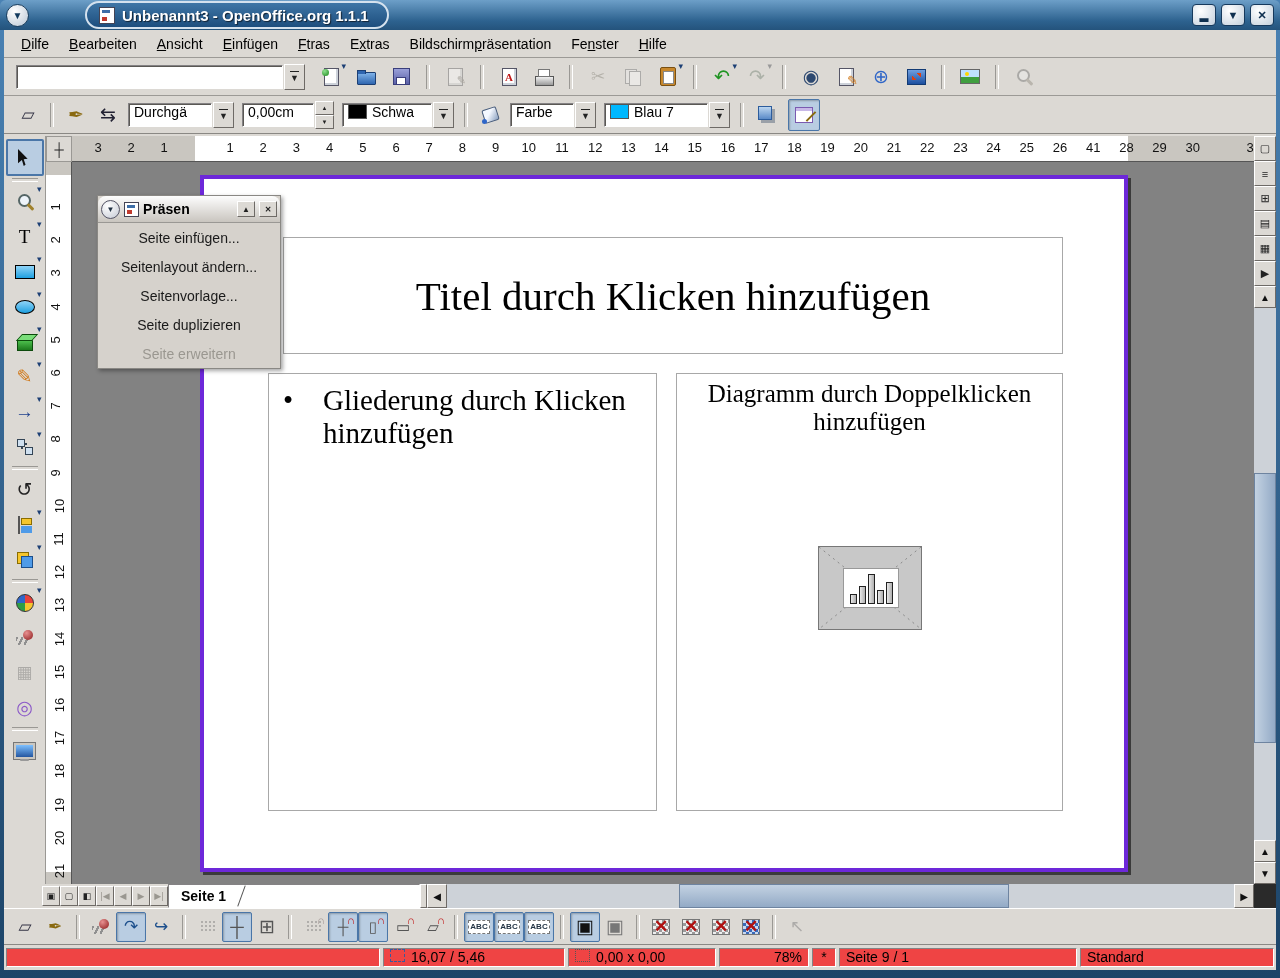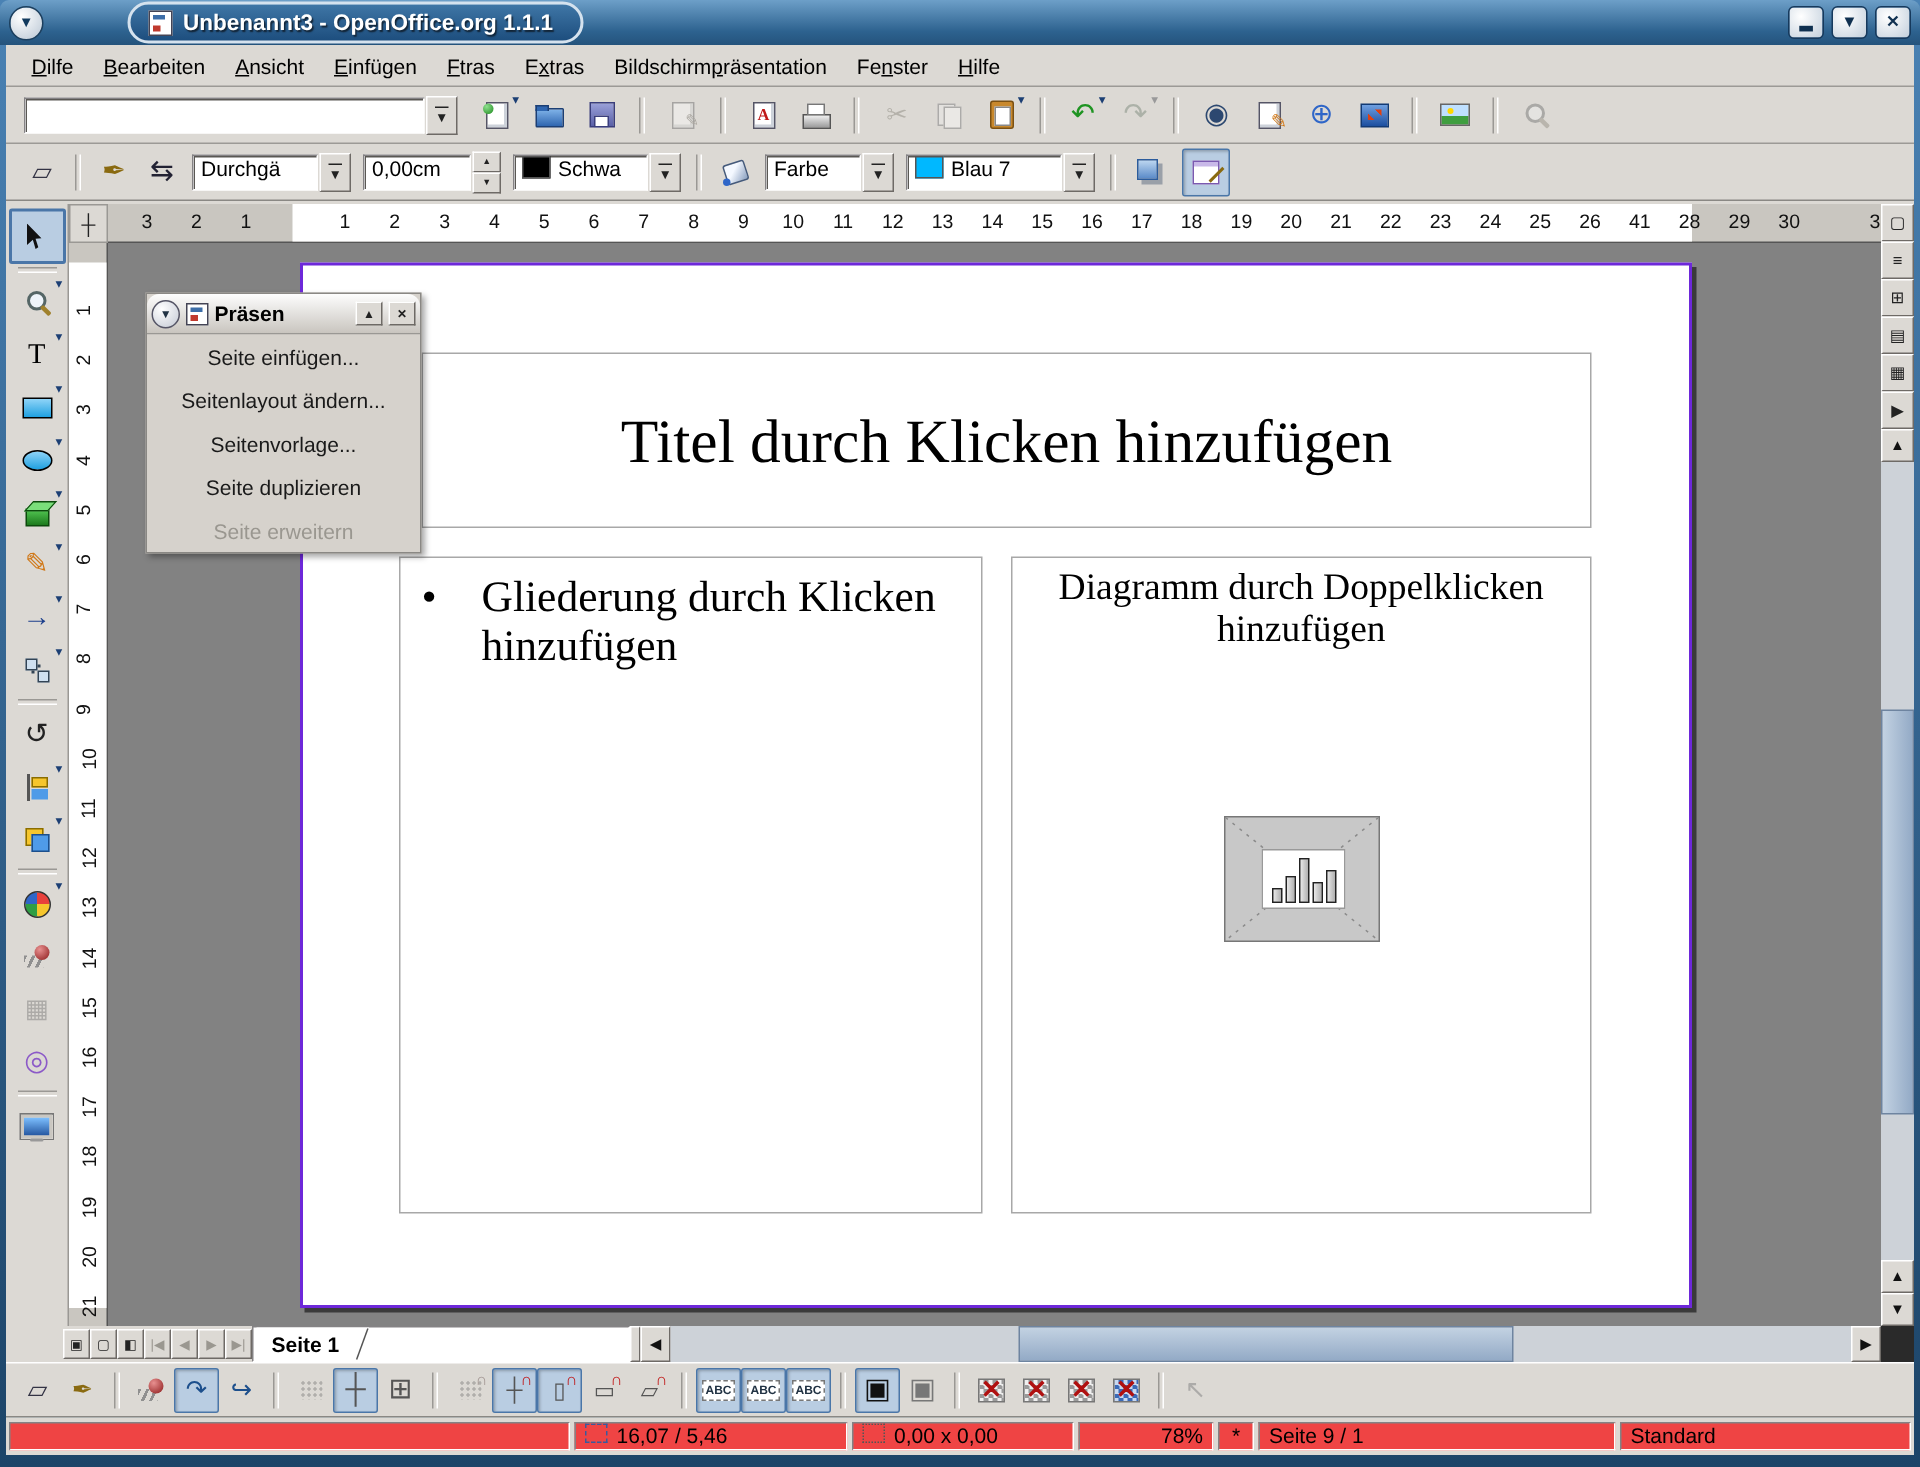--- a/index.html
+++ b/index.html
@@ -136,21 +136,21 @@
   
   .leftbar{position:absolute;left:4px;top:136px;width:42px;height:748px;background:#dcd9d4;border-right:1px solid #9a9894;
     box-sizing:border-box;display:flex;flex-direction:column;align-items:center;padding-top:3px;}
   .lbtn{position:relative;width:34px;height:33px;display:flex;align-items:center;justify-content:center;border:1px solid transparent;border-radius:2px;flex:0 0 auto;}
   .lbtn.active{background:#b9cde2;border:2px solid #4a76a8;}
   .lbtn.disabled{opacity:.4;filter:grayscale(85%);}
   .lsep{width:26px;height:2px;margin:2px 0;border-top:1px solid #9a9894;border-bottom:1px solid #fff;}
 
   
   .canvas{position:absolute;left:72px;top:162px;width:1182px;height:722px;background:#828282;overflow:hidden;}
-  .slide{position:absolute;left:128px;top:13px;width:928px;height:697px;background:#fff;border:2px solid #6d28d9;
+  .slide{position:absolute;left:128px;top:13px;width:928px;height:697px;background:#fff;border:4px solid #6d28d9;
     box-shadow:3px 3px 0 #3a3a3a;box-sizing:border-box;}
   .ph{position:absolute;border:1px solid #a8a8a8;box-sizing:border-box;font-family:"Liberation Serif",serif;color:#000;}
   .ph-title{left:79px;top:58px;width:780px;height:117px;display:flex;align-items:center;justify-content:center;font-size:41px;}
   .ph-outline{left:64px;top:194px;width:389px;height:438px;font-size:29px;padding:10px 8px 0 14px;}
   .ph-outline .line{display:flex;}
   .ph-outline .bullet{width:40px;flex:0 0 auto;}
   .ph-diagram{left:472px;top:194px;width:387px;height:438px;font-size:25px;text-align:center;padding-top:6px;}
   .chartbox{position:absolute;left:141px;top:172px;width:104px;height:84px;background:#c8c8c8;border:1px solid #777;box-sizing:border-box;}
   .chartbox svg{position:absolute;left:0;top:0;}
   .chartinner{position:absolute;left:24px;top:21px;width:56px;height:40px;background:#fff;border:1px solid #999;

